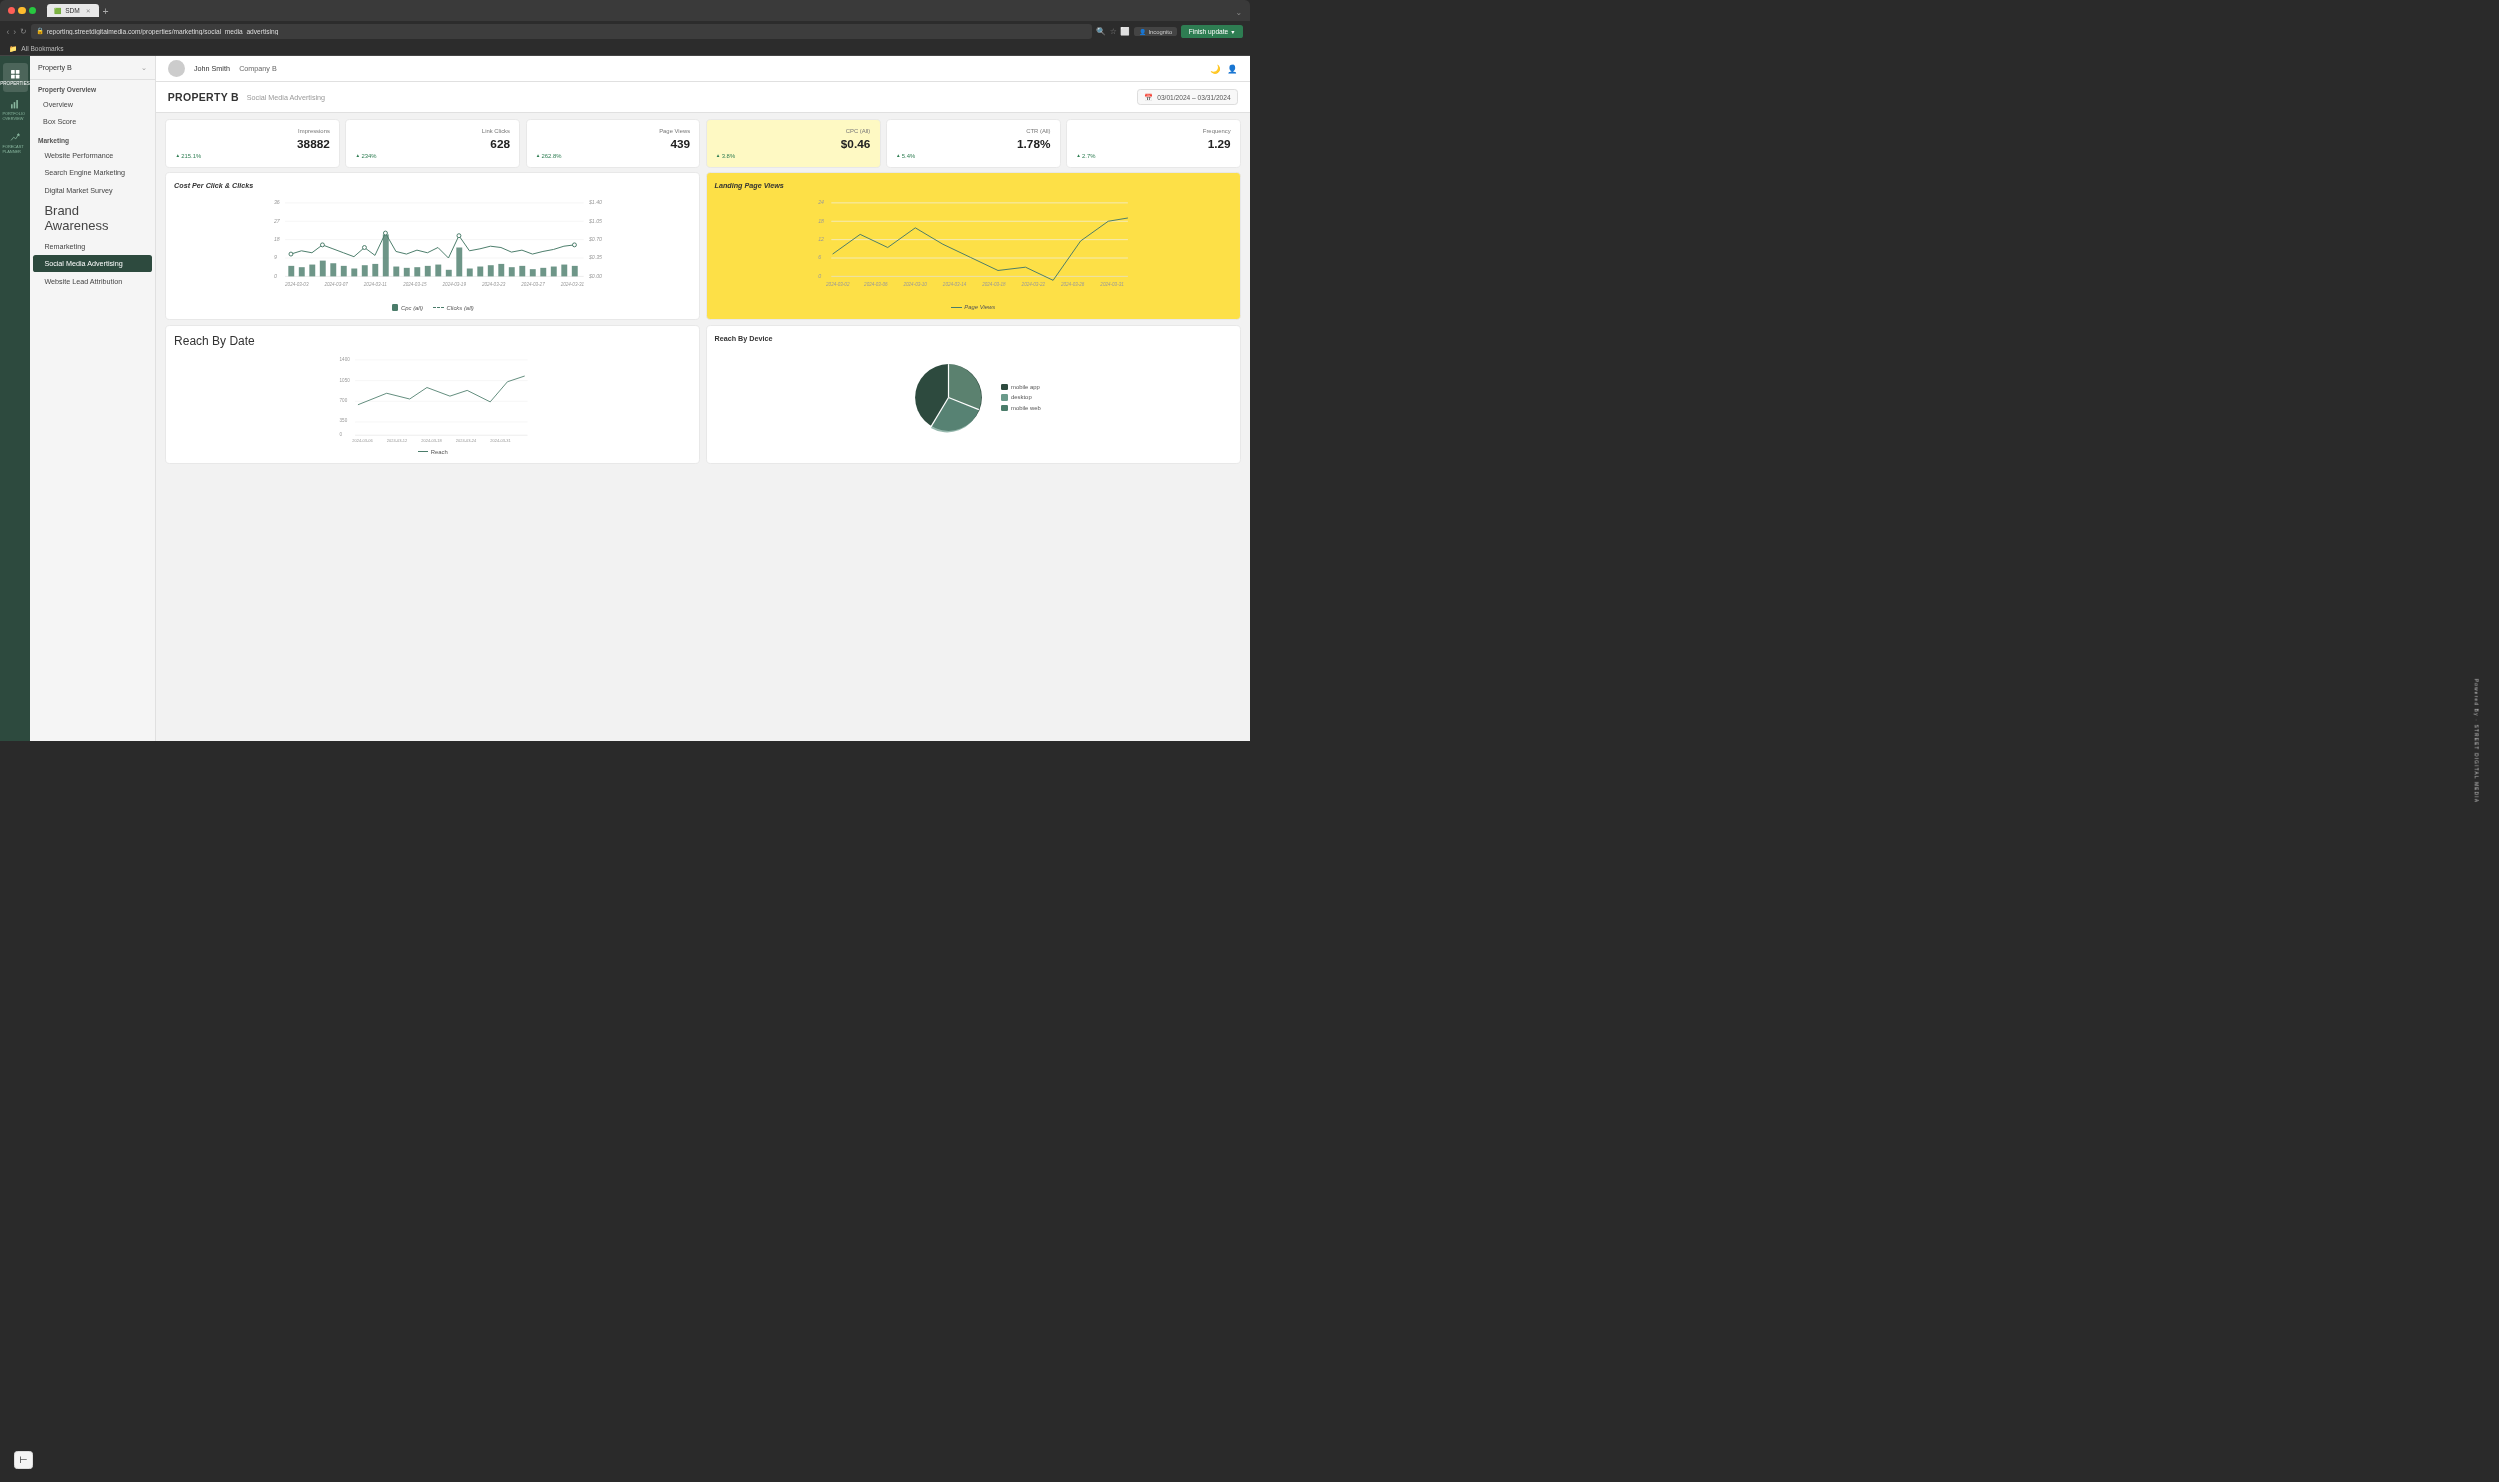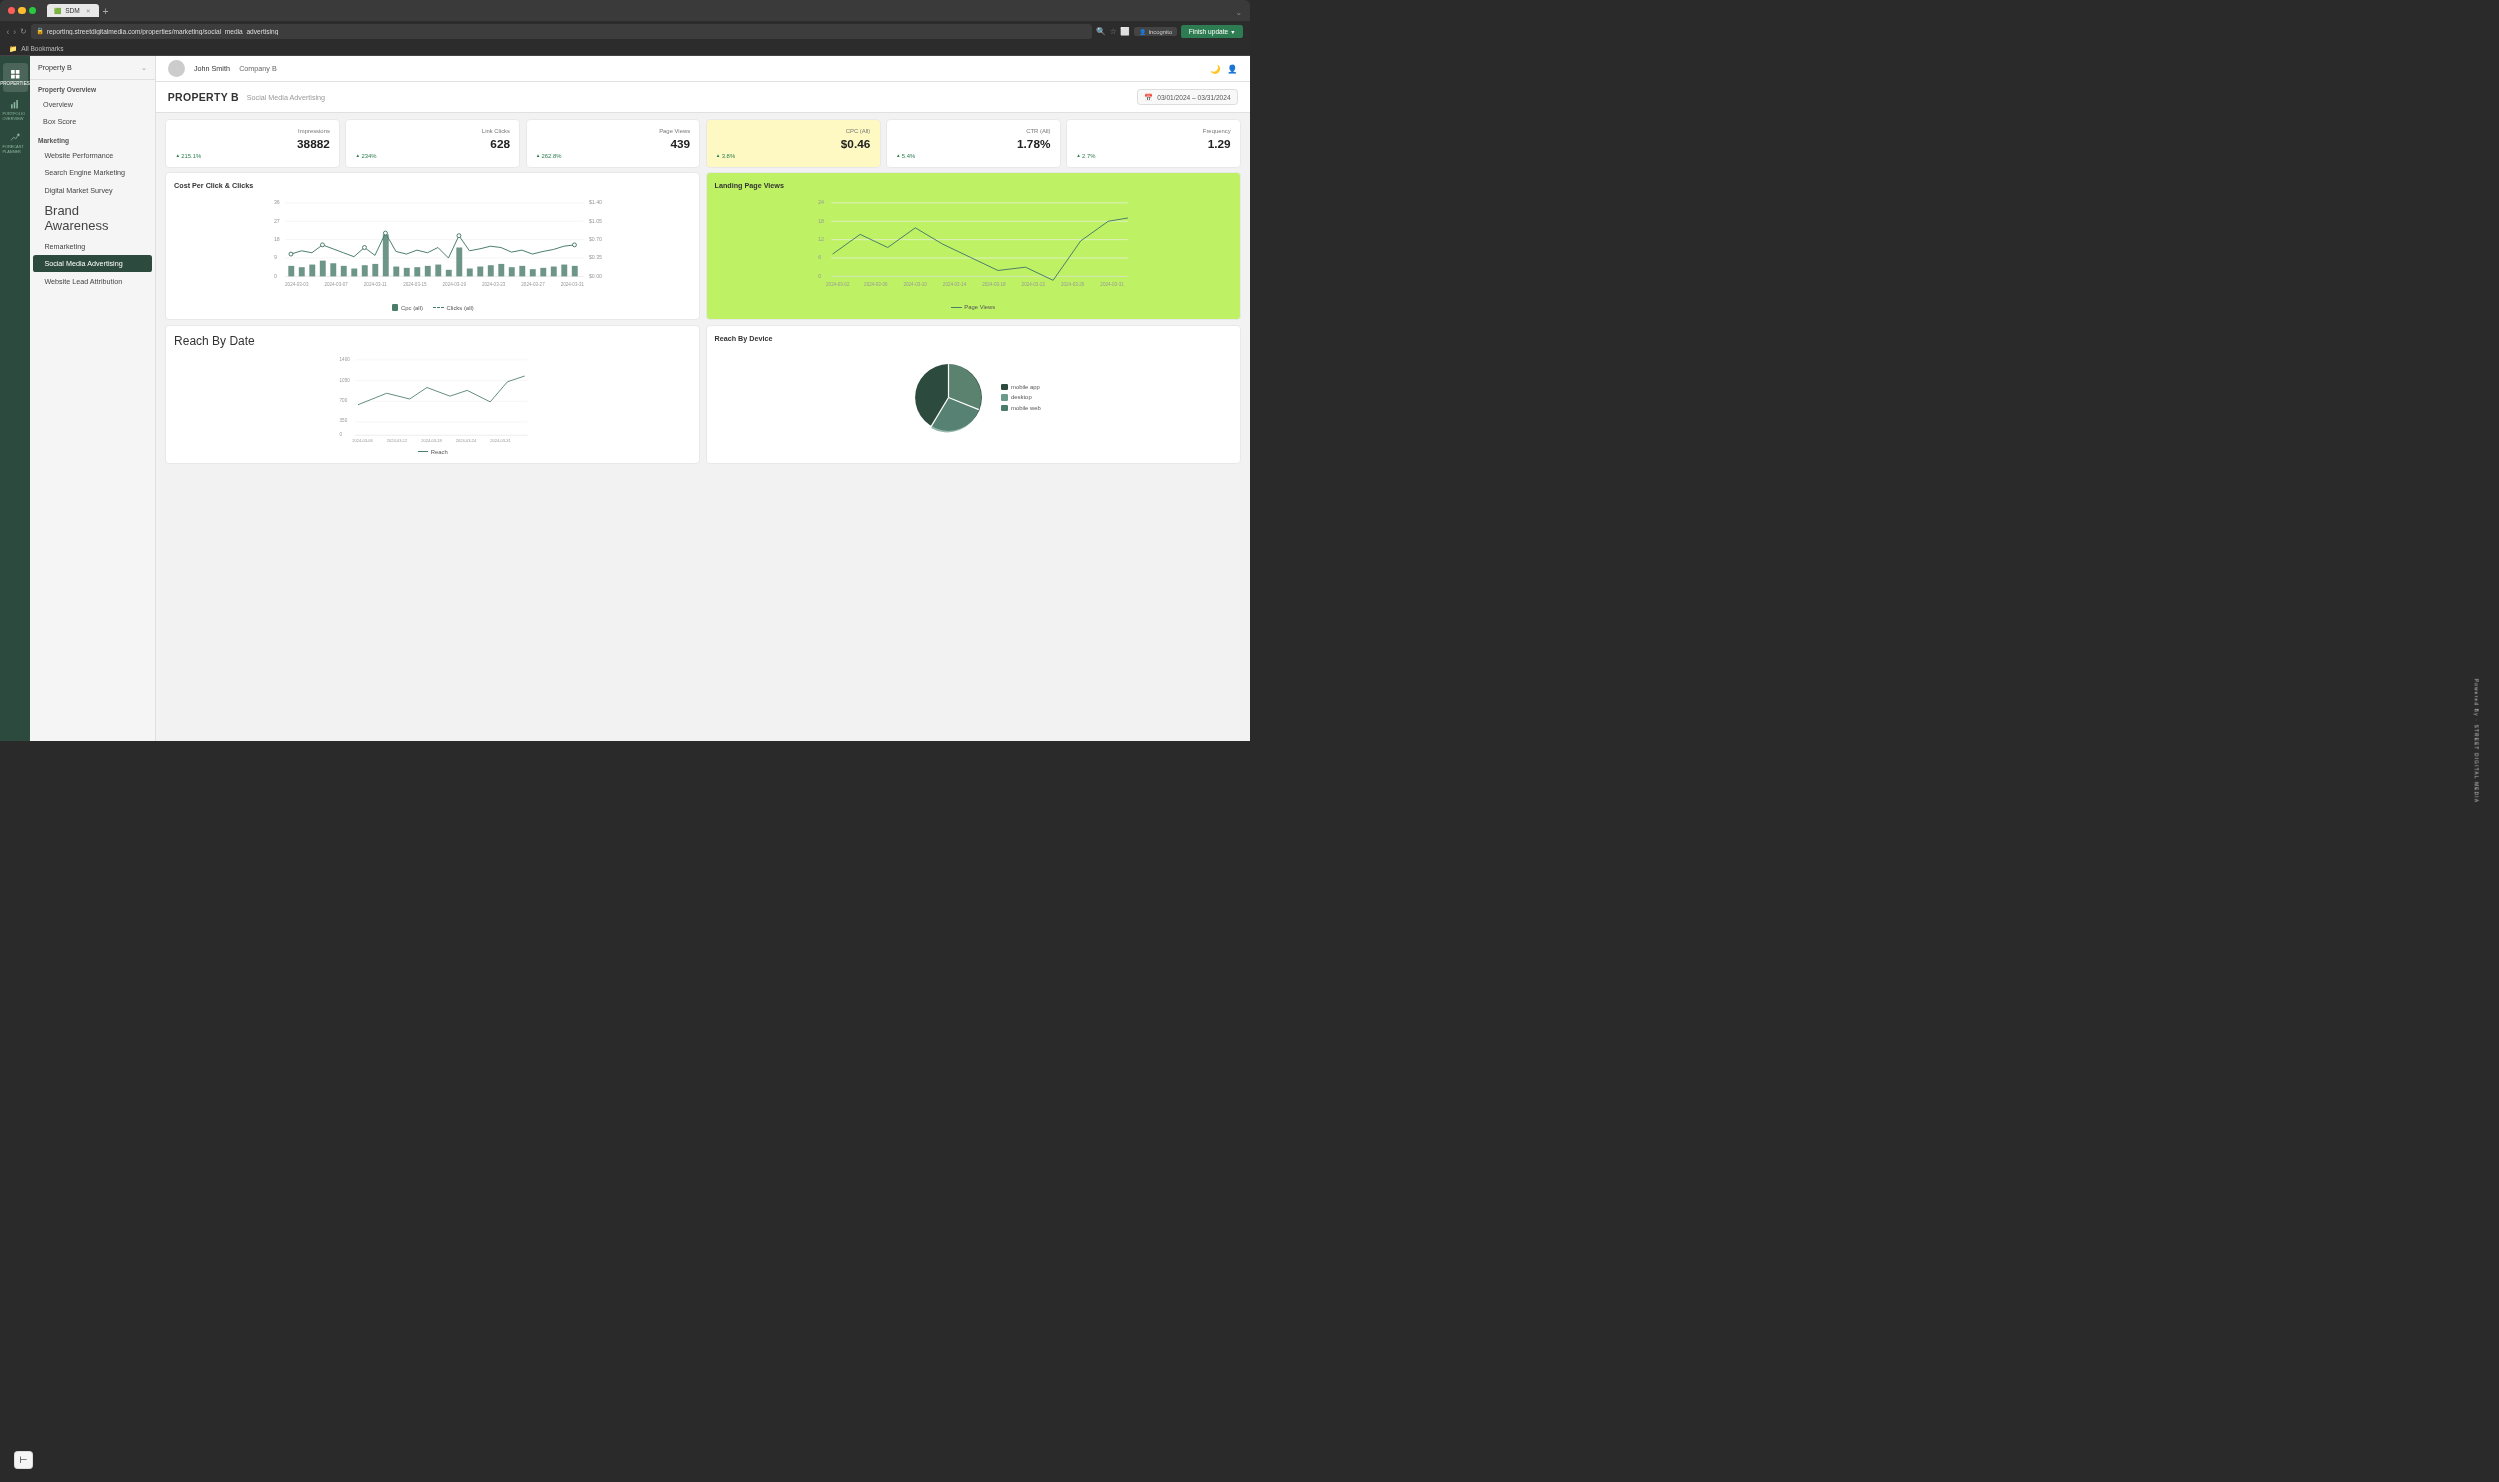--- a/index.html
+++ b/index.html
@@ -169,21 +169,21 @@
     </div>
         <div style="flex: 1 1 0%; background: rgb(255, 255, 255); border-radius: 4.6px; padding: 7.9px 9.2px; border: 0.7px solid rgb(232, 232, 232);">
       <div style="font-size:5.9px;color:#777;margin-bottom:2.6px;font-weight:500;">Frequency</div>
       <div style="font-size:11.8px;font-weight:700;color:#222;margin-bottom:2px;">1.29</div>
       <div style="font-size:5.9px;color:#2e7d52;display:flex;align-items:center;gap:1.3px;">
         <span style="font-size:4.6px;">▲</span>2.7%
       </div>
     </div>
       </div>
 
-    <div style="display:flex;gap:5.3px;padding:0 9.2px 5.3px;">
+    <div style="display:flex;gap:5.3px;padding:0 9.2px 5.3px;font-style:italic;">
       <div style="flex:1;background:#fff;border-radius:4.6px;padding:7.9px;border:0.7px solid #e8e8e8;">
         <div style="font-size:7.2px;font-weight:600;color:#333;margin-bottom:5.3px;">Cost Per Click &amp; Clicks</div>
         <svg viewBox="0 0 520 160" style="width:100%;height:105px;">
 
           <text x="18" y="14" font-size="8" fill="#999">36</text>
           <text x="18" y="42" font-size="8" fill="#999">27</text>
           <text x="18" y="70" font-size="8" fill="#999">18</text>
           <text x="18" y="98" font-size="8" fill="#999">9</text>
           <text x="18" y="126" font-size="8" fill="#999">0</text>
 
@@ -251,21 +251,21 @@
             <div style="width:6.6px;height:6.6px;background:#4a7c6a;border-radius:1.3px;"></div>
             <span>Cpc (all)</span>
           </div>
           <div style="display:flex;align-items:center;gap:2.6px;font-size:5.9px;color:#555;">
             <div style="width:10.5px;height:1.3px;border-top:1.3px dashed #4a7c6a;"></div>
             <span>Clicks (all)</span>
           </div>
         </div>
       </div>
 
-      <div style="flex:1;background:#bef264;border-radius:4.6px;padding:7.9px;border:0.7px solid #e8e8e8;">
+      <div style="flex:1;background:#fde047;border-radius:4.6px;padding:7.9px;border:0.7px solid #e8e8e8;">
         <div style="font-size:7.2px;font-weight:600;color:#333;margin-bottom:5.3px;">Landing Page Views</div>
         <svg viewBox="0 0 490 160" style="width:100%;height:105px;">
 
           <text x="8" y="14" font-size="8" fill="#999">24</text>
           <text x="8" y="42" font-size="8" fill="#999">18</text>
           <text x="8" y="70" font-size="8" fill="#999">12</text>
           <text x="8" y="98" font-size="8" fill="#999">6</text>
           <text x="8" y="126" font-size="8" fill="#999">0</text>
 
           <line x1="28" y1="12" x2="480" y2="12" stroke="#f0f0f0" stroke-width="1"></line>

